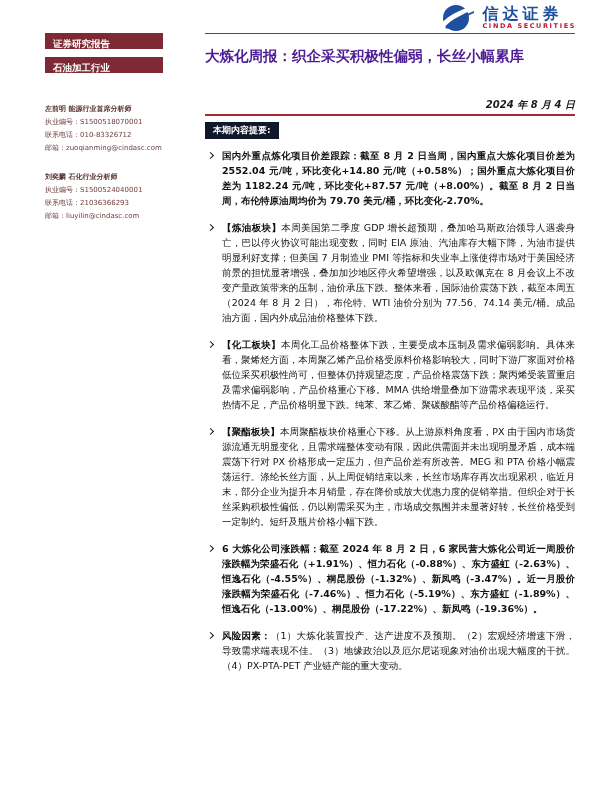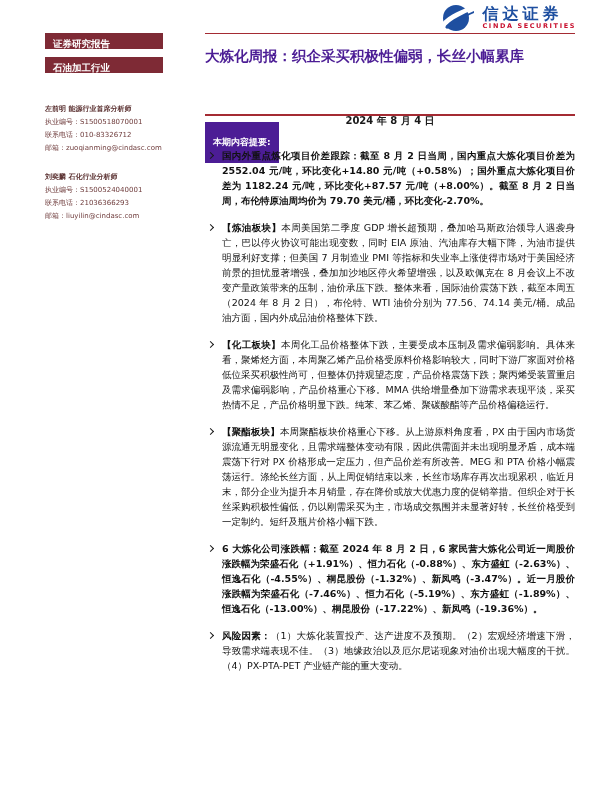--- a/index.html
+++ b/index.html
@@ -27,25 +27,25 @@
   .analysts { margin-top:30px; color:#6E3B3B; font-size:7px; line-height:13px; }
   .analyst { margin-bottom:16px; }
   .analyst .name { font-weight:bold; color:#5A3030; }
 
   .company { margin-top:auto; color:#6E3B3B; font-size:6.5px; line-height:11px; padding-bottom:4px; }
   .company .cn { font-size:8.5px; font-weight:bold; color:#52302f; margin-bottom:3px; }
 
   
   .report-title { position:absolute; left:205px; width:370px; top:47px; margin:0;
                   font-size:14.5px; font-weight:bold; color:#4c1d95; }
-  .date-row  { position:absolute; left:205px; width:370px; top:114px; text-align:center;
-               font-size:10px; font-weight:bold; color:#1a1a1a; }
+  .date-row  { position:absolute; left:205px; width:370px; top:98px; text-align:right;
+               font-size:10px; font-weight:bold; color:#1a1a1a;font-style:italic; }
   .date-rule { position:absolute; left:205px; width:370px; top:114px; height:2px; background:#A42B33; }
-  .summary-label { position:absolute; left:205px; top:122px; background:#4c1d95; color:#fff;
-                   font-weight:bold; font-size:9px; padding:14px 8px; }
+  .summary-label { position:absolute; left:205px; top:122px; background:#0f172a; color:#fff;
+                   font-weight:bold; font-size:9px; padding:2px 8px; }
 
   .bullets { position:absolute; left:205px; width:370px; top:148px; margin:0; padding:0; list-style:none; }
   .bullet { position:relative; padding-left:17px; font-size:9.5px; line-height:15px;
             text-align:justify; color:#111; margin-bottom:12px; }
   .bullet .lead { font-weight:bold; }
   .bullet.all-bold { font-weight:bold; }
   .arrow { position:absolute; left:3px; top:4.5px; width:4px; height:4px;
            border-top:1.4px solid #1a1a1a; border-right:1.4px solid #1a1a1a;
            transform:rotate(45deg); }
 </style>

